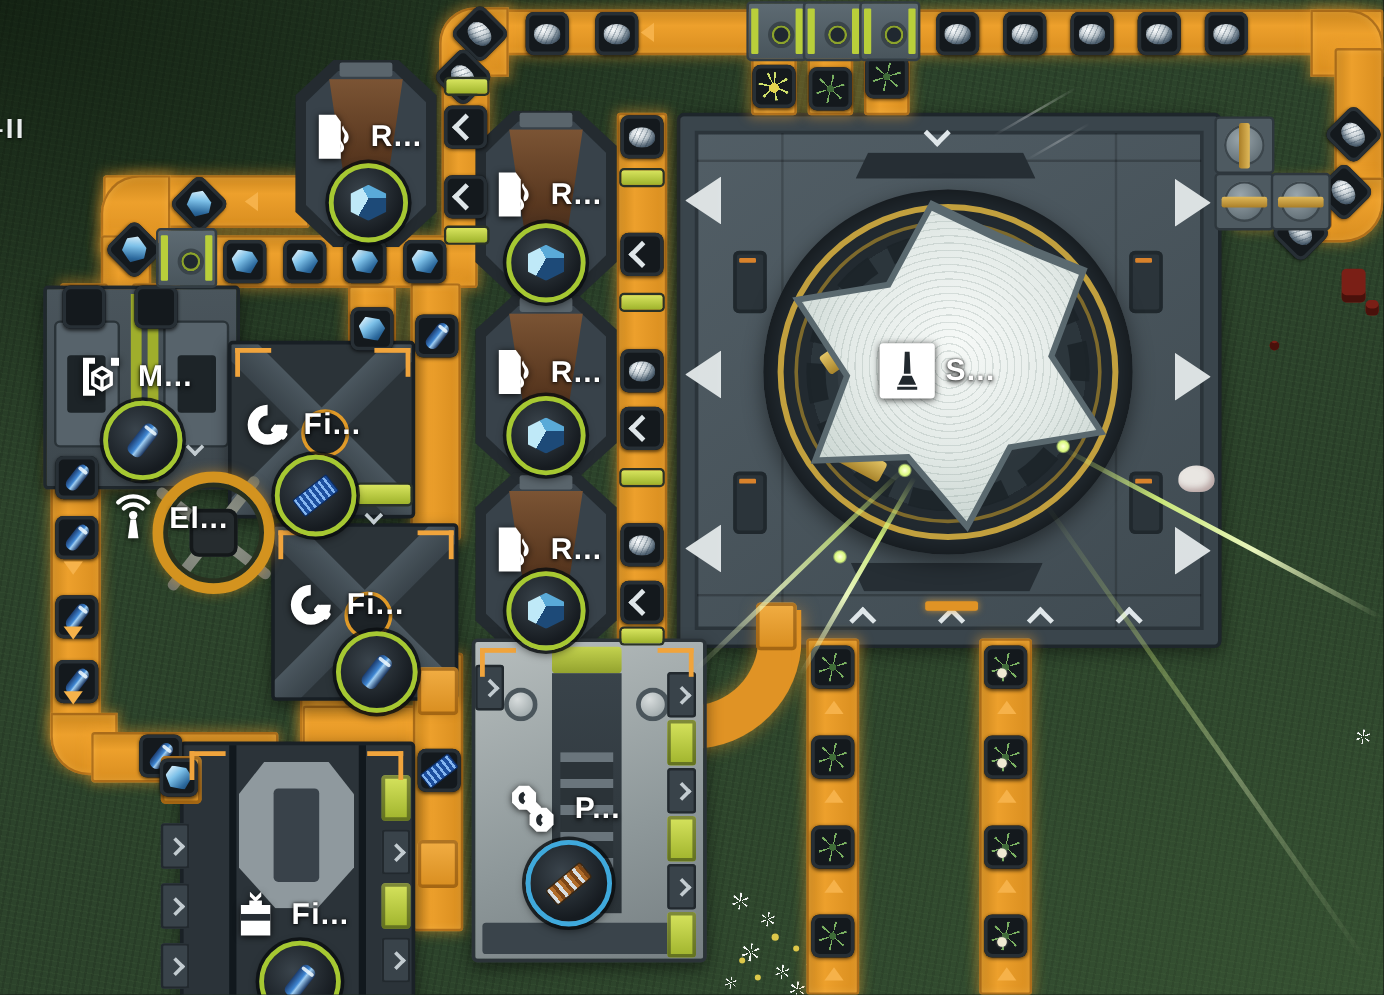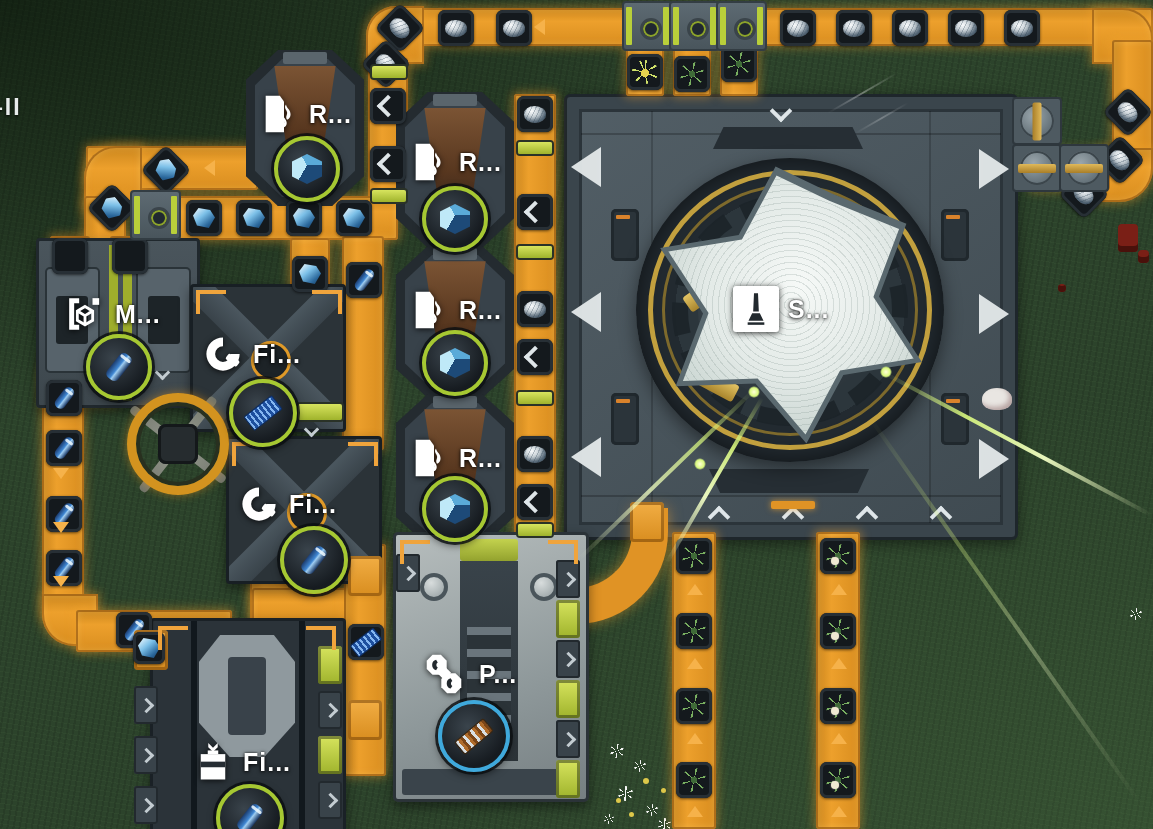--- a/index.html
+++ b/index.html
@@ -701,20 +701,30 @@
   </div>
   <div class="mlabel" style="left:238px;top:482px;">
     <span class="iconplate">
         <svg width="44" height="44" viewBox="0 0 24 24" fill="#fff">
           <path d="M12 2.5A9.5 9.5 0 1 0 21.5 12h-5a4.5 4.5 0 1 1-4.5-4.5z"></path>
           <rect x="13.5" y="13.5" width="8" height="4" rx="1.2" transform="rotate(38 17.5 15.5)"></rect>
         </svg>
       </span>
     <span>Fi...</span>
   </div>
+  <div class="mlabel" style="left:90px;top:410px;">
+    <span class="iconplate">
+        <svg width="42" height="44" viewBox="0 0 24 24">
+          <path fill="none" stroke="#fff" stroke-width="2.1" stroke-linecap="round" d="M7.6 7.2a6.2 6.2 0 0 1 8.8 0M4.9 4.4a10.2 10.2 0 0 1 14.2 0"></path>
+          <circle cx="12" cy="10.5" r="2" fill="#fff"></circle>
+          <path fill="#fff" d="M10.7 12.5h2.6l1.2 9H9.5z"></path>
+        </svg>
+      </span>
+    <span>El...</span>
+  </div>
   <div class="mlabel" style="left:733px;top:286px;">
     <span class="iconplate white">
         <svg width="40" height="40" viewBox="0 0 24 24">
           <path fill="#22292e" d="M10.8 2.5h2.4l.5 11h-3.4zM9.7 14.5h4.6l2.2 4.5H7.5z"></path>
           <path fill="#22292e" d="M7 20h10v1.5H7z"></path>
         </svg>
       </span>
     <span>S...</span>
   </div>
   <div class="mlabel" style="left:418px;top:648px;">

